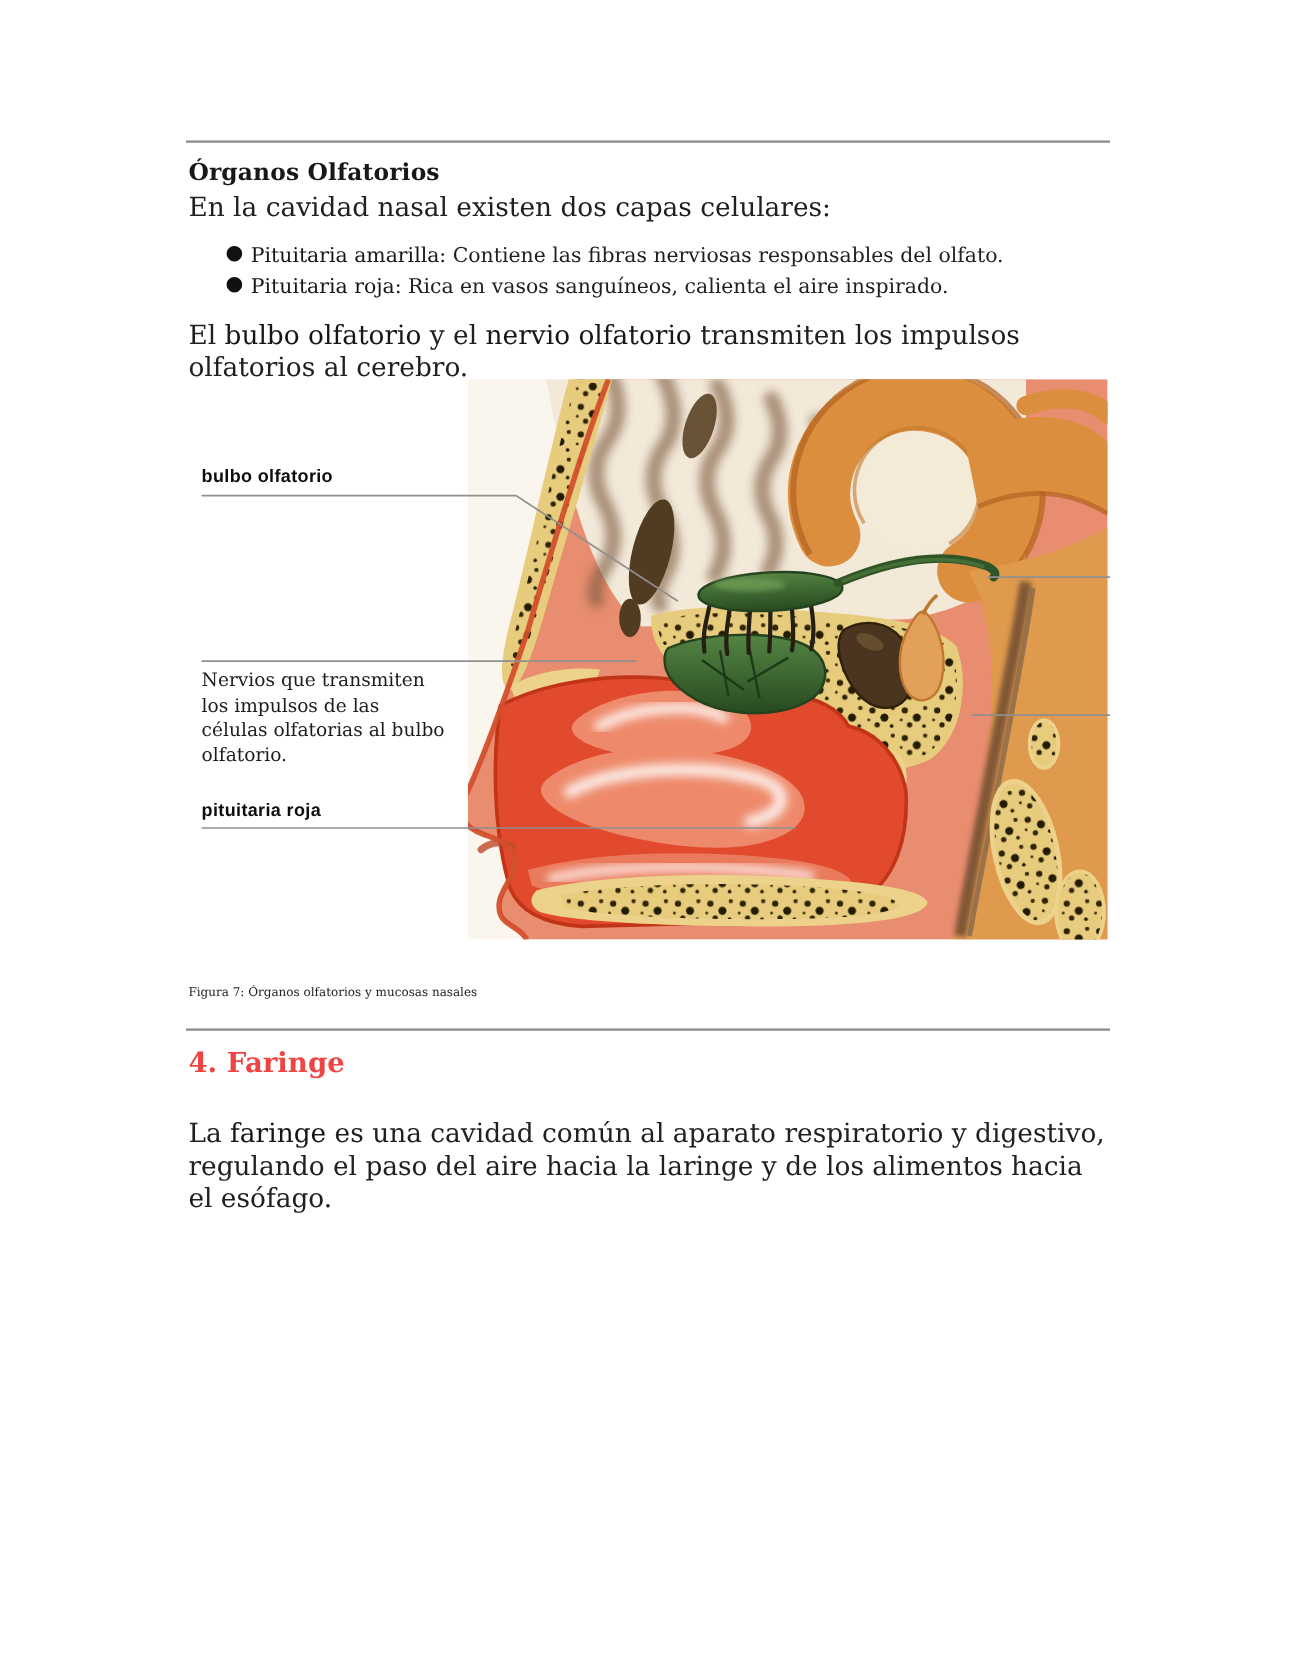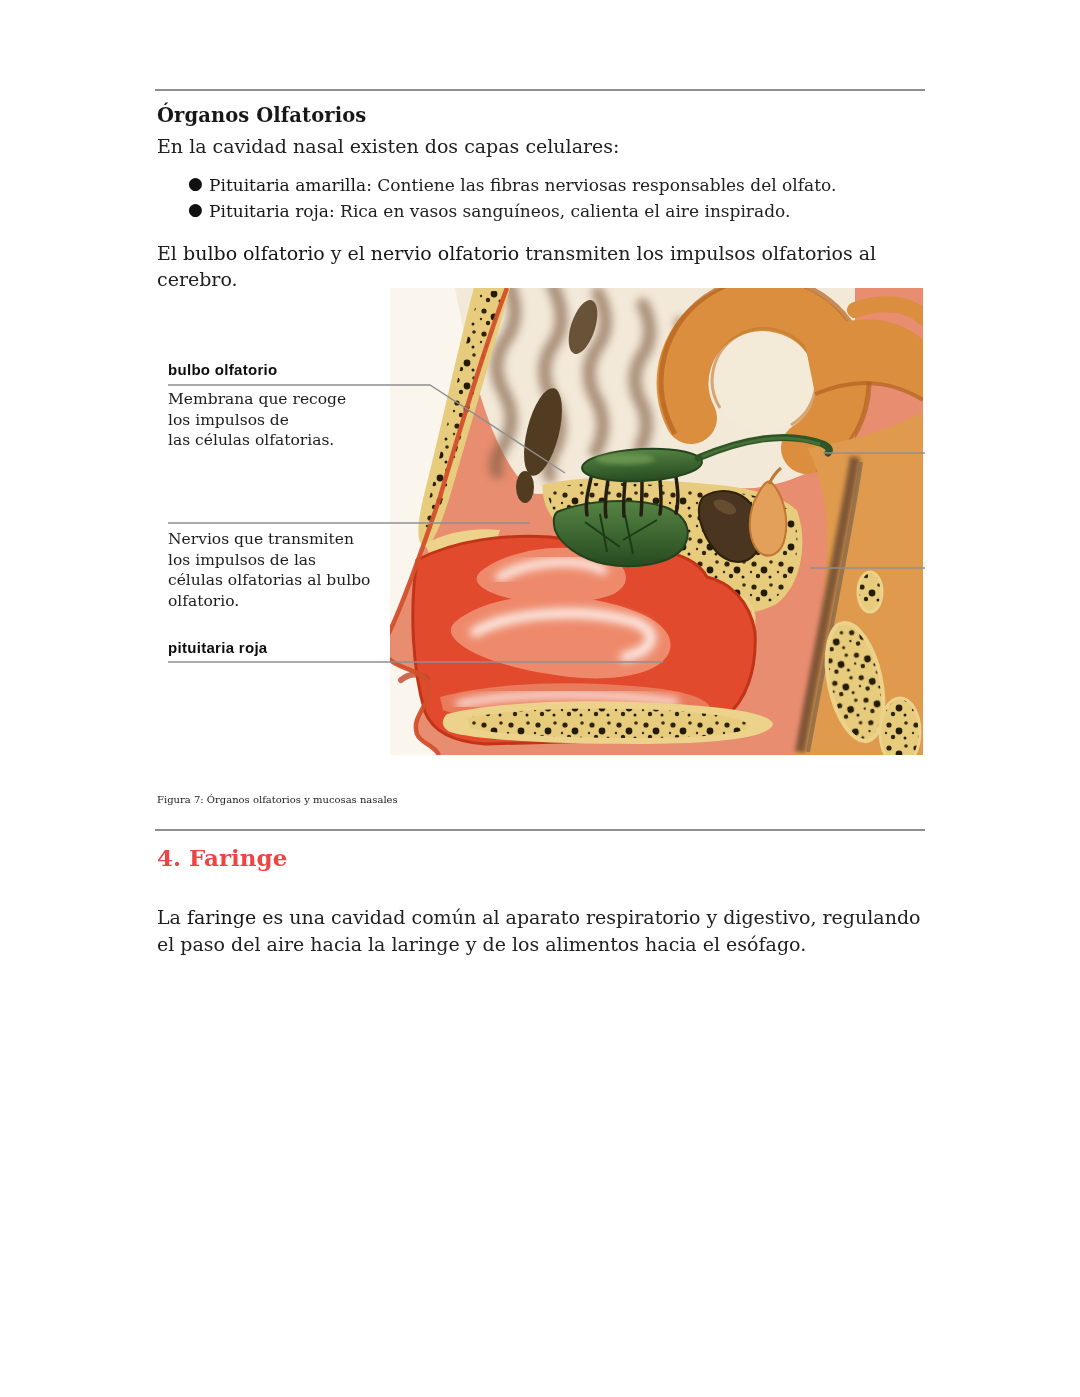--- a/index.html
+++ b/index.html
@@ -1,21 +1,21 @@
 <!DOCTYPE html>
 <html><head>
 <meta charset="utf-8">
 <style>
   html,body{margin:0;padding:0;background:#ffffff;}
   .page{position:relative;width:1080px;height:1158px;background:#ffffff;overflow:hidden;
-        font-family:"DejaVu Serif","Liberation Serif",serif;color:#1f1f1f;}
+        font-family:"DejaVu Serif","Liberation Serif",serif;color:#1f1f1f;margin-top:28px;}
   .content{position:absolute;left:155px;top:0;width:770px;}
   .rule{position:absolute;left:0;width:770px;height:2px;background:#8f8f8f;}
   .h3{position:absolute;left:2px;font-size:19.5px;font-weight:700;color:#181818;letter-spacing:.1px;}
-  .body-text{position:absolute;left:2px;width:768px;font-size:19px;line-height:26px;color:#202020;}
+  .body-text{position:absolute;left:2px;width:768px;font-size:22px;line-height:26px;color:#202020;}
   .bullet-row{position:absolute;left:0;width:770px;height:26px;}
   .bullet-dot{position:absolute;left:33px;top:1px;font-size:17px;color:#111;}
   .bullet-text{position:absolute;left:54px;top:0;width:700px;font-size:17px;line-height:26px;color:#202020;}
   .figure{position:absolute;left:0;top:282px;width:770px;height:473px;}
   .figure svg{position:absolute;left:0;top:0;}
   .flabel-title{position:absolute;font-family:"Liberation Sans","DejaVu Sans",sans-serif;
       font-weight:700;font-size:15px;line-height:21px;color:#0d0d0d;letter-spacing:.3px;white-space:pre-line;}
   .flabel-desc{position:absolute;font-size:15.5px;line-height:20.5px;color:#1c1c1c;white-space:pre-line;}
   .caption{position:absolute;left:2px;font-size:10px;color:#222;}
   .h2{position:absolute;left:2px;font-size:23px;font-weight:700;color:#ef4444;}
@@ -176,23 +176,20 @@
         <g stroke="#8f8f8f" stroke-width="1.4" fill="none">
           <path d="M 13,103 H 275 L 410,191"></path>
           <path d="M 13,241 H 375"></path>
           <path d="M 13,380 H 508"></path>
           <path d="M 668,171 H 770"></path>
           <path d="M 655,286 H 770"></path>
         </g>
       </svg>
 
       <div class="flabel-title" style="left:13px;top:77px">bulbo olfatorio</div>
-      <div class="flabel-desc" style="left:13px;top:107px;width:210px">Membrana que recoge
-los impulsos de
-las células olfatorias.</div>
 
       <div class="flabel-desc" style="left:13px;top:247px;width:230px">Nervios que transmiten
 los impulsos de las
 células olfatorias al bulbo
 olfatorio.</div>
 
       <div class="flabel-title" style="left:13px;top:355px">pituitaria roja</div>
     </div>
 
     <div class="caption" style="top:794px">Figura 7: Órganos olfatorios y mucosas nasales</div>

